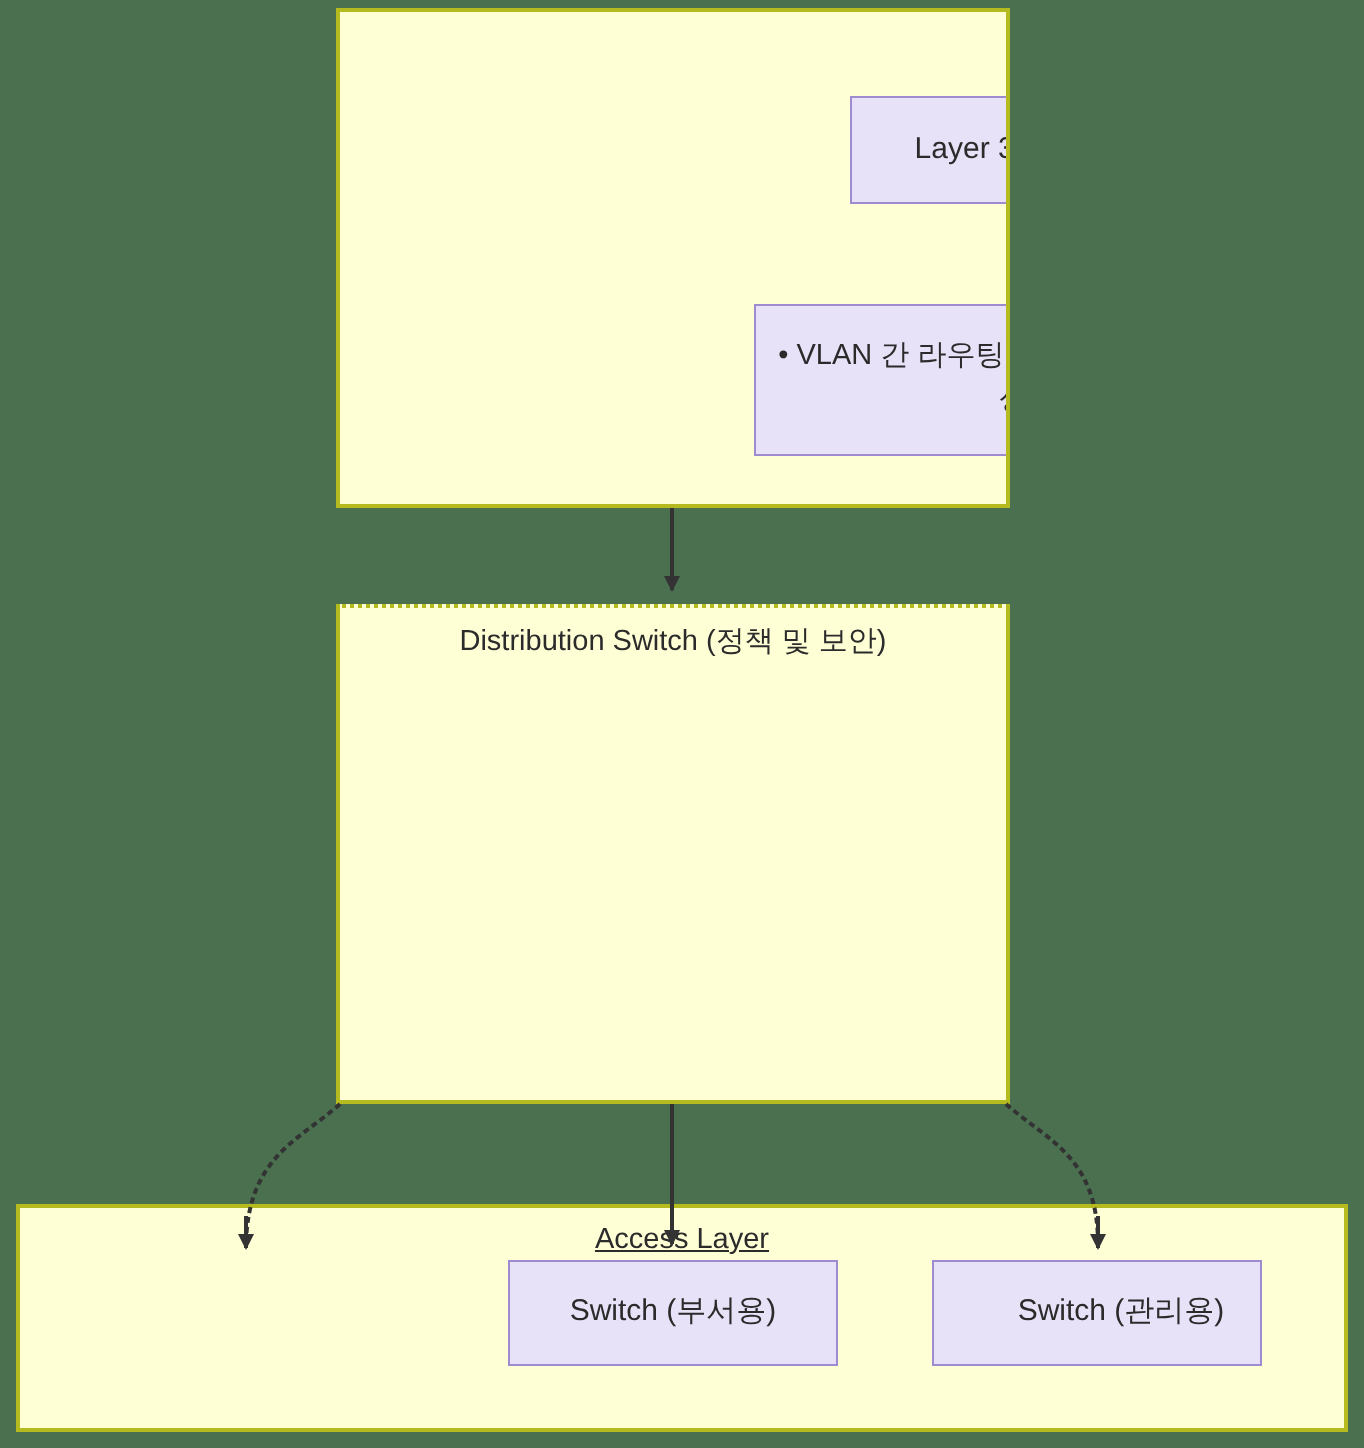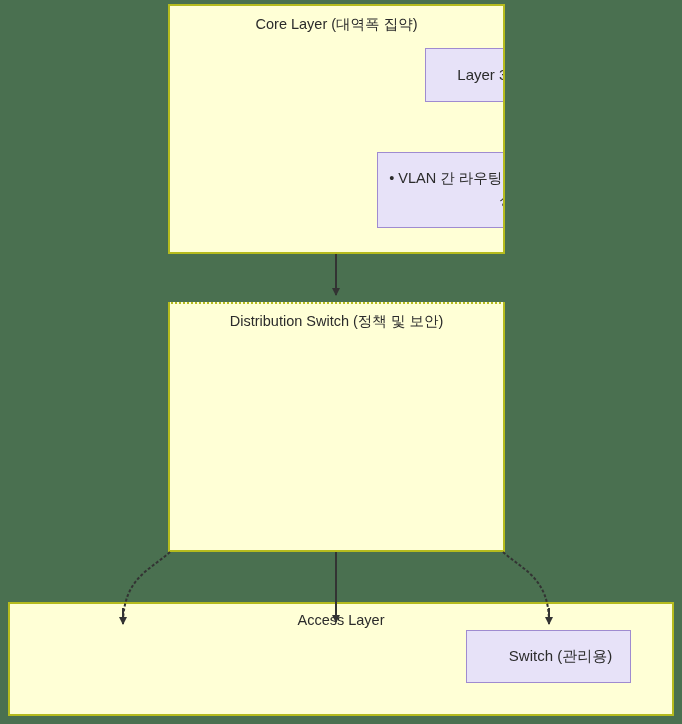--- a/index.html
+++ b/index.html
@@ -53,21 +53,21 @@
     right: 0;
     text-align: center;
     font-size: 14.5px;
     color: #2b2b2b;
     line-height: 1.45;
     padding: 0 30px;
     box-sizing: border-box;
   }
   .layer-core .layer-title { top: 8px; }
   .layer-dist .layer-title { top: 7px; }
-  .layer-access .layer-title { top: 6px; }
+  .layer-access .layer-title { top: 6px; text-decoration: underline; }
 
   
   .node {
     position: absolute;
     background: #e7e2f8;
     border: 1.5px solid #9f8bd0;
     box-sizing: border-box;
     display: flex;
     align-items: center;
     justify-content: center;
@@ -103,34 +103,34 @@
     height: 724px;
     pointer-events: none;
   }
 </style>
 </head>
 <body>
 
 <div id="diagram">
 
   <div class="layer-box layer-core">
-    <div class="layer-title">Core Layer (대역폭 집약)</div>
     <div class="node node-core-device">Layer 3 Switch</div>
     <div class="node bullet node-core-bullet">• VLAN 간 라우팅, 다중 경로, 고가용성</div>
   </div>
 
   <div class="layer-box layer-dist">
     <div class="layer-title">Distribution Switch (정책 및 보안)</div>
 
   </div>
 
   <div class="layer-box layer-access">
     <div class="layer-title">Access Layer</div>
   </div>
 
+  <div class="node node-access node-access-2">Switch (부서용)</div>
   <div class="node node-access node-access-3">Switch (관리용)</div>
 
   <svg id="connectors" viewBox="0 0 682 724">
     <defs>
       <marker id="arrowhead" markerWidth="9" markerHeight="9" refX="7" refY="4.5" orient="auto" markerUnits="userSpaceOnUse">
         <path d="M0,0.5 L8,4.5 L0,8.5 Z" fill="#333333"></path>
       </marker>
     </defs>
 
     <path d="M336,254 L336,295" stroke="#333333" stroke-width="2" fill="none" marker-end="url(#arrowhead)"></path>

